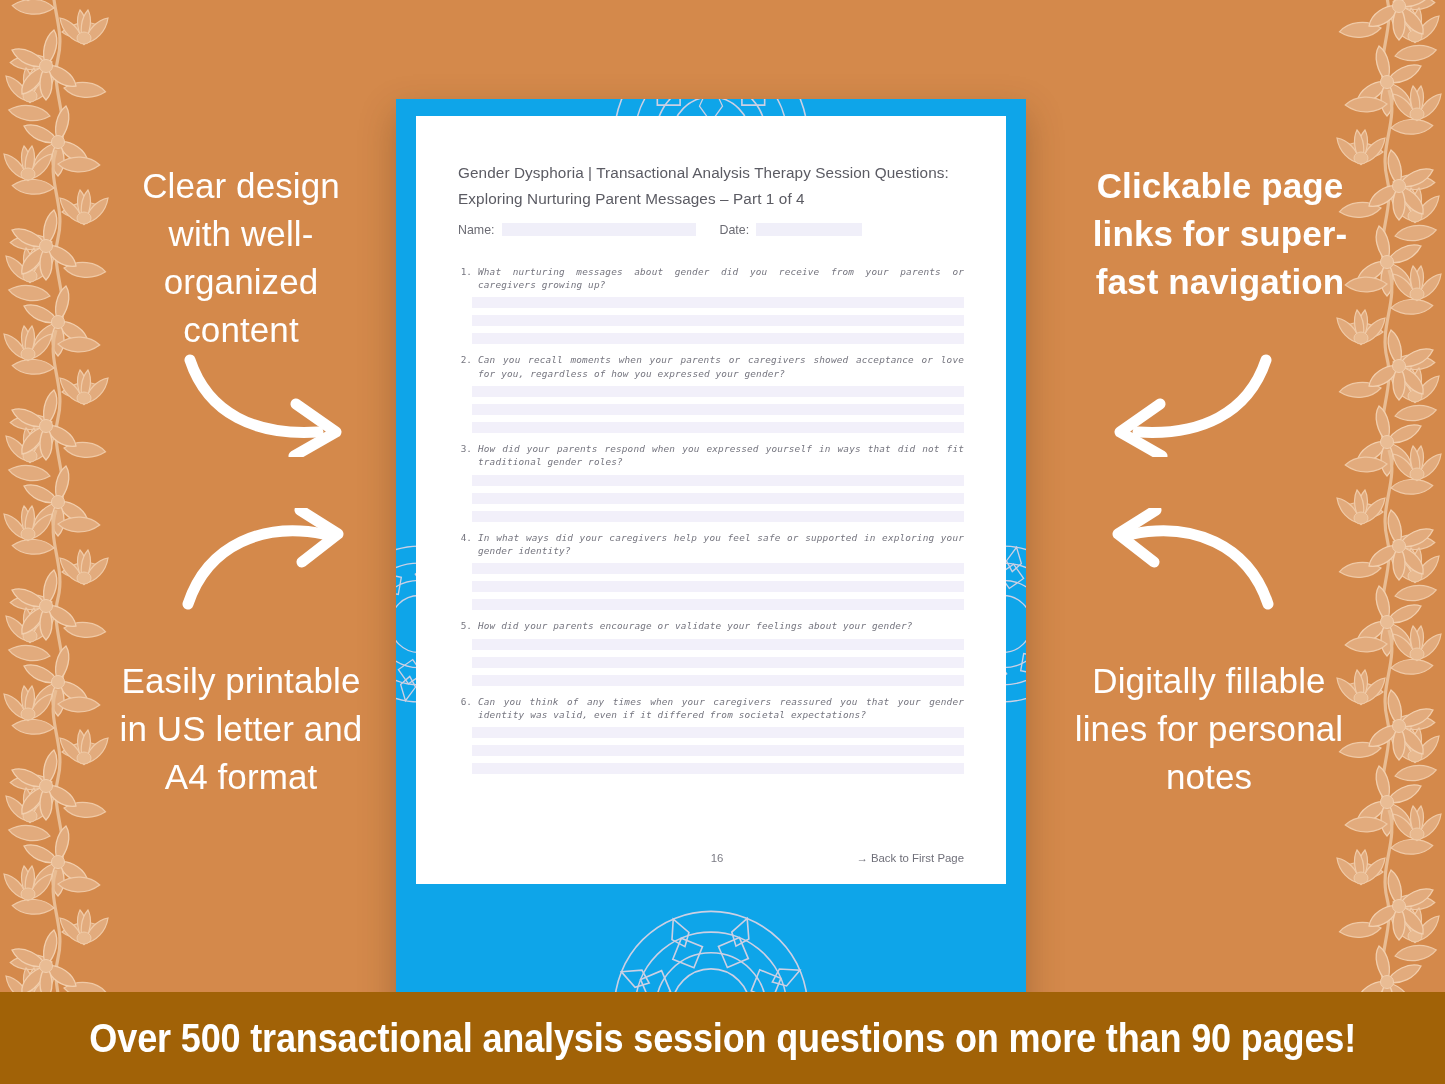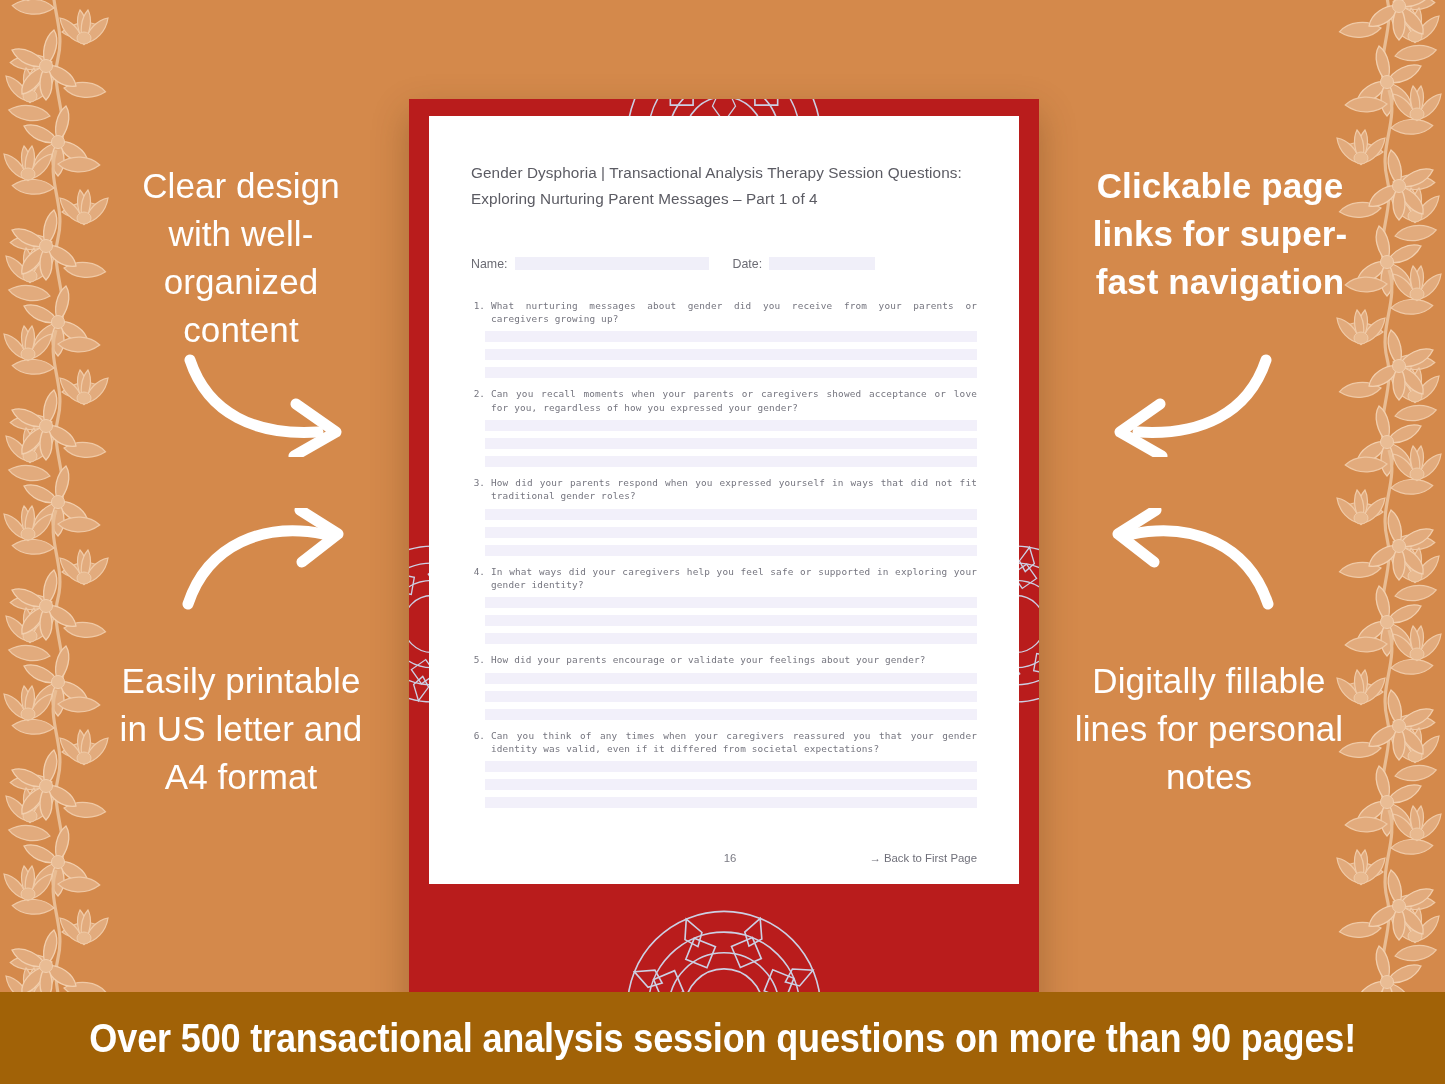--- a/index.html
+++ b/index.html
@@ -42,23 +42,23 @@
   
   .arrow { position:absolute; pointer-events:none; }
   .arrow-tl { left:178px; top:352px; }
   .arrow-bl { left:178px; top:508px; }
   .arrow-tr { left:1098px; top:352px; }
   .arrow-br { left:1098px; top:508px; }
 
   
   .doc-shadow {
     position:absolute;
-    left:409px; top:99px;
+    left:396px; top:99px;
     width:630px; height:954px;
-    background:#b91c1c;
+    background:#0ea5e9;
     box-shadow:0 14px 34px rgba(80,50,20,.33);
   }
   .doc-watermark {
     position:absolute; inset:0;
     overflow:hidden;
     pointer-events:none;
   }
   .wm-top  { position:absolute; left:50%; top:-78px; transform:translateX(-50%); }
   .wm-bot  { position:absolute; left:50%; bottom:-70px; transform:translateX(-50%); }
   .wm-mid-l{ position:absolute; left:-72px; top:430px; }
@@ -77,21 +77,21 @@
     color:#5b5b63;
     line-height:1.72;
     font-weight:400;
     letter-spacing:.1px;
     white-space:pre-line;
   }
 
   .namedate {
     display:flex;
     align-items:center;
-    margin-top:44px;
+    margin-top:10px;
     font-size:12.4px;
     color:#6b6b73;
   }
   .nd-label { margin-right:7px; }
   .nd-blank { height:13px; background:#f0eff9; }
   .nd-name-blank { width:194px; }
   .nd-gap { width:24px; }
   .nd-date-blank { width:106px; }
 
   .qlist { margin-top:28px; }
@@ -108,20 +108,21 @@
     line-height:1.42;
   }
   .qtext {
     font-family:"DejaVu Sans Mono", monospace;
     font-size:9.4px;
     color:#75757f;
     line-height:1.42;
     letter-spacing:.15px;
     text-align:justify;
     flex:1;
+    font-style:italic;
   }
   .answer-lines { margin-top:6px; margin-left:14px; }
   .answer-lines .ln {
     height:11px;
     background:#f2f0fa;
     margin-bottom:7px;
   }
 
   .doc-footer {
     position:absolute;

